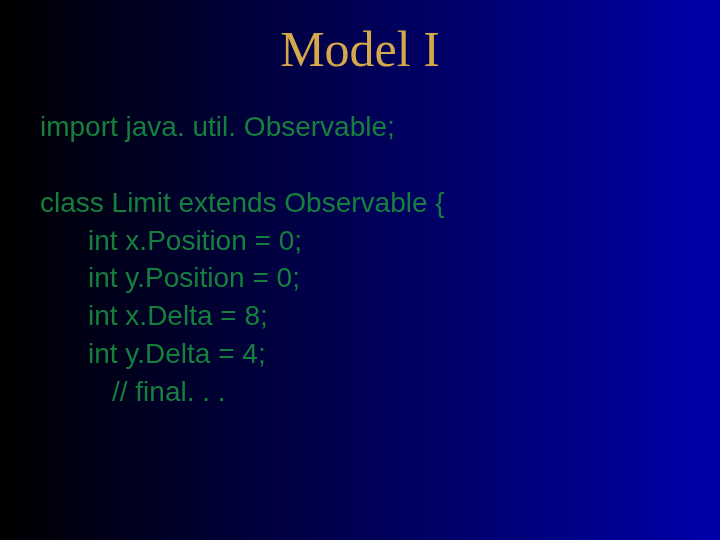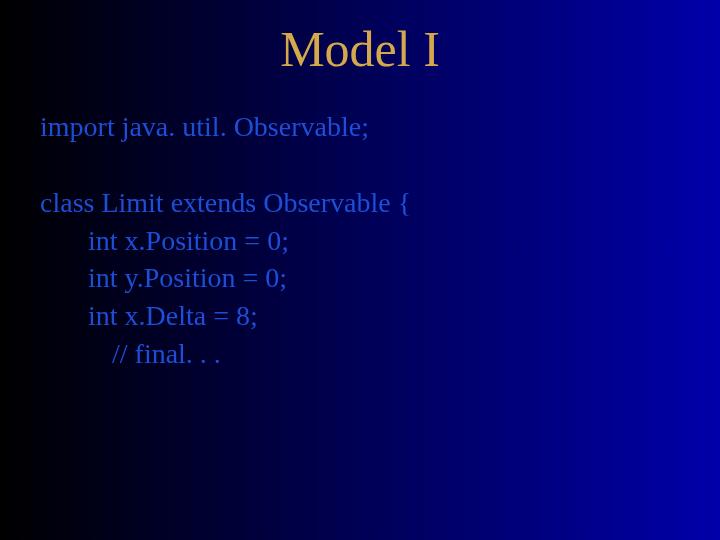--- a/index.html
+++ b/index.html
@@ -22,24 +22,24 @@
       font-weight: normal;
       padding-top: 20px;
       padding-bottom: 30px;
       font-family: 'Times New Roman', Times, serif;
     }
     .content {
       padding-left: 40px;
       padding-right: 40px;
     }
     .code-line {
-      color: #1d4ed8;
+      color: #15803d;
       font-size: 28px;
       line-height: 1.35;
-      font-family: Liberation Serif, serif;
+      font-family: Liberation Sans, sans-serif;
     }
     .blank-line {
       height: 38px;
     }
     .indent {
       padding-left: 48px;
     }
     .indent2 {
       padding-left: 72px;
     }
@@ -49,14 +49,15 @@
 
 <div class="title">Model I</div>
 
 <div class="content">
   <div class="code-line">import java. util. Observable;</div>
   <div class="blank-line"></div>
   <div class="code-line">class Limit extends Observable {</div>
   <div class="code-line indent">int x.Position = 0;</div>
   <div class="code-line indent">int y.Position = 0;</div>
   <div class="code-line indent">int x.Delta = 8;</div>
+  <div class="code-line indent">int y.Delta = 4;</div>
   <div class="code-line indent2">// final. . .</div>
 </div>
 
 </body></html>

